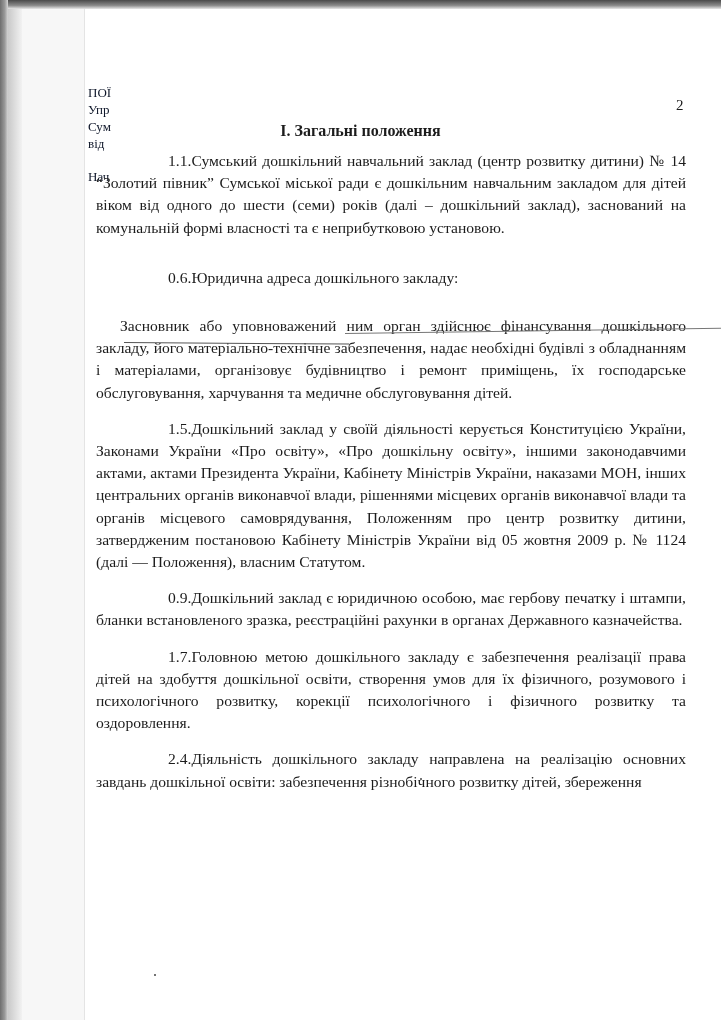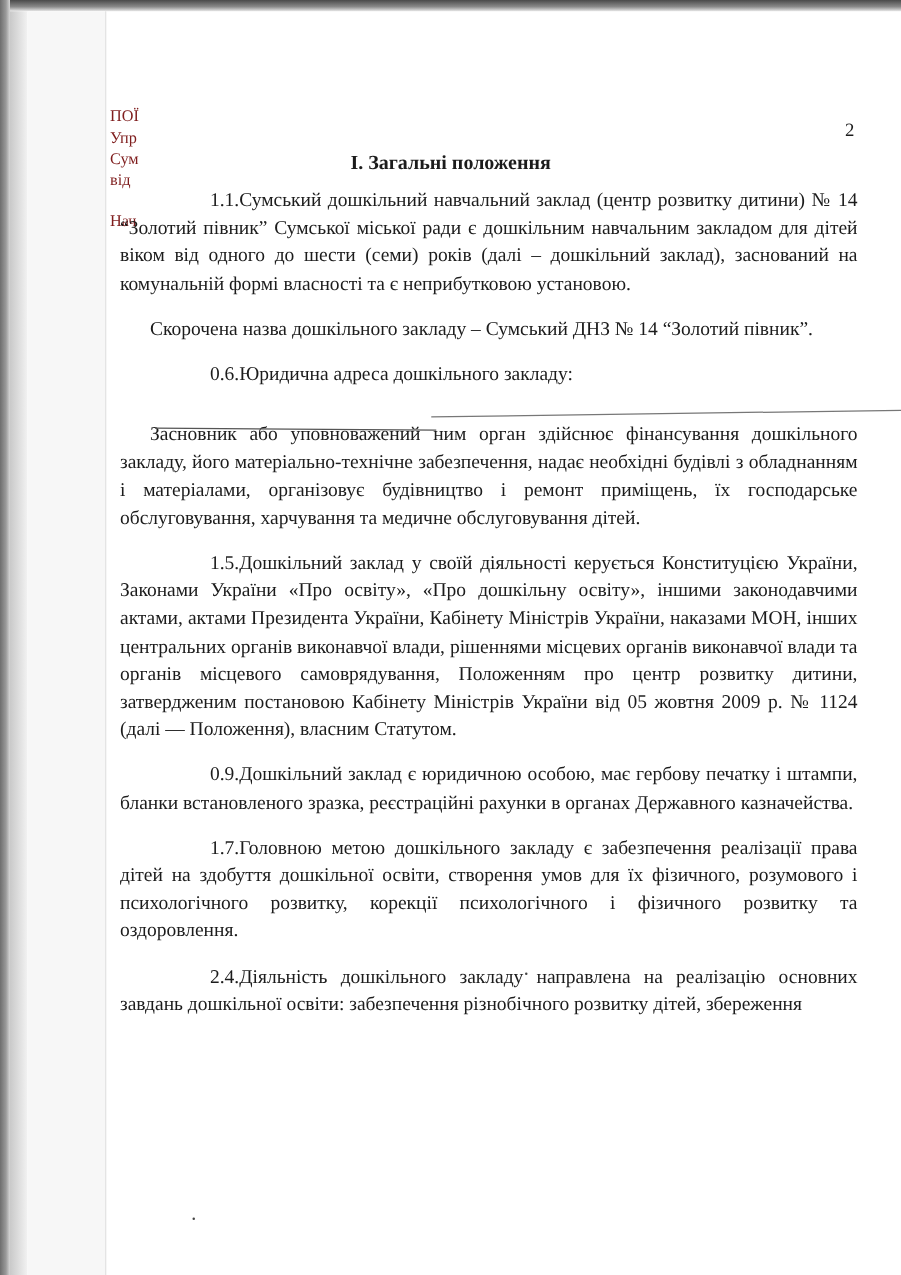--- a/index.html
+++ b/index.html
@@ -21,21 +21,21 @@
   .fold-shadow {
     position: absolute; left: 8px; top: 9px; width: 14px; height: 1011px;
     background: linear-gradient(to right, #c9c9c9, #f2f2f2);
   }
   .under-page-strip {
     position: absolute; left: 22px; top: 9px; width: 62px; height: 1011px;
     background: #f7f7f7;
     border-right: 1px solid #e4e4e4;
   }
   .under-text {
-    position: absolute; left: 88px; font-size: 13px; color: #7f1d1d; line-height: 17px;
+    position: absolute; left: 88px; font-size: 13px; color: #0f172a; line-height: 17px;
   }
   .page-number {
     position: absolute; left: 676px; top: 97px; font-size: 15px;
   }
   .section-title {
     position: absolute; left: 0; width: 721px; top: 122px; text-align: center;
     font-weight: bold; font-size: 16px; box-sizing: border-box;
   }
   .doc-body {
     position: absolute; left: 96px; width: 590px; top: 150px;
@@ -62,21 +62,20 @@
 <div class="under-text" style="top:118px">Сум</div>
 <div class="under-text" style="top:135px">від</div>
 <div class="under-text" style="top:168px">Нач</div>
 
 <div class="page-number">2</div>
 <div class="section-title">І. Загальні положення</div>
 
 <div class="doc-body">
   <p class="para"><span class="num">1.1.</span><span>Сумський дошкільний навчальний заклад (центр розвитку дитини) № 14 “Золотий півник” Сумської міської ради є дошкільним навчальним закладом для дітей віком від одного до шести (семи) років (далі – дошкільний заклад), заснований на комунальній формі власності та є неприбутковою установою.</span></p>
   <div class="gap"></div>
-  <p class="para" style="text-indent:24px"><span>Скорочена назва дошкільного закладу – Сумський ДНЗ № 14 “Золотий півник”.</span></p>
   <div class="gap"></div>
   <p class="para"><span class="num">0.6.</span><span>Юридична адреса дошкільного закладу:</span></p>
   <div class="gap" style="height:26px"></div>
   <p class="para" style="text-indent:24px"><span>Засновник або уповноважений ним орган здійснює фінансування дошкільного закладу, його матеріально-технічне забезпечення, надає необхідні будівлі з обладнанням і матеріалами, організовує будівництво і ремонт приміщень, їх господарське обслуговування, харчування та медичне обслуговування дітей.</span></p>
   <div class="gap"></div>
   <p class="para"><span class="num">1.5.</span><span>Дошкільний заклад у своїй діяльності керується Конституцією України, Законами України «Про освіту», «Про дошкільну освіту», іншими законодавчими актами, актами Президента України, Кабінету Міністрів України, наказами МОН, інших центральних органів виконавчої влади, рішеннями місцевих органів виконавчої влади та органів місцевого самоврядування, Положенням про центр розвитку дитини, затвердженим постановою Кабінету Міністрів України від 05 жовтня 2009 р. № 1124 (далі — Положення), власним Статутом.</span></p>
   <div class="gap"></div>
   <p class="para"><span class="num">0.9.</span><span>Дошкільний заклад є юридичною особою, має гербову печатку і штампи, бланки встановленого зразка, реєстраційні рахунки в органах Державного казначейства.</span></p>
   <div class="gap"></div>
   <p class="para"><span class="num">1.7.</span><span>Головною метою дошкільного закладу є забезпечення реалізації  права дітей на здобуття дошкільної освіти, створення умов  для їх фізичного, розумового і психологічного розвитку, корекції психологічного і фізичного розвитку та оздоровлення.</span></p>

